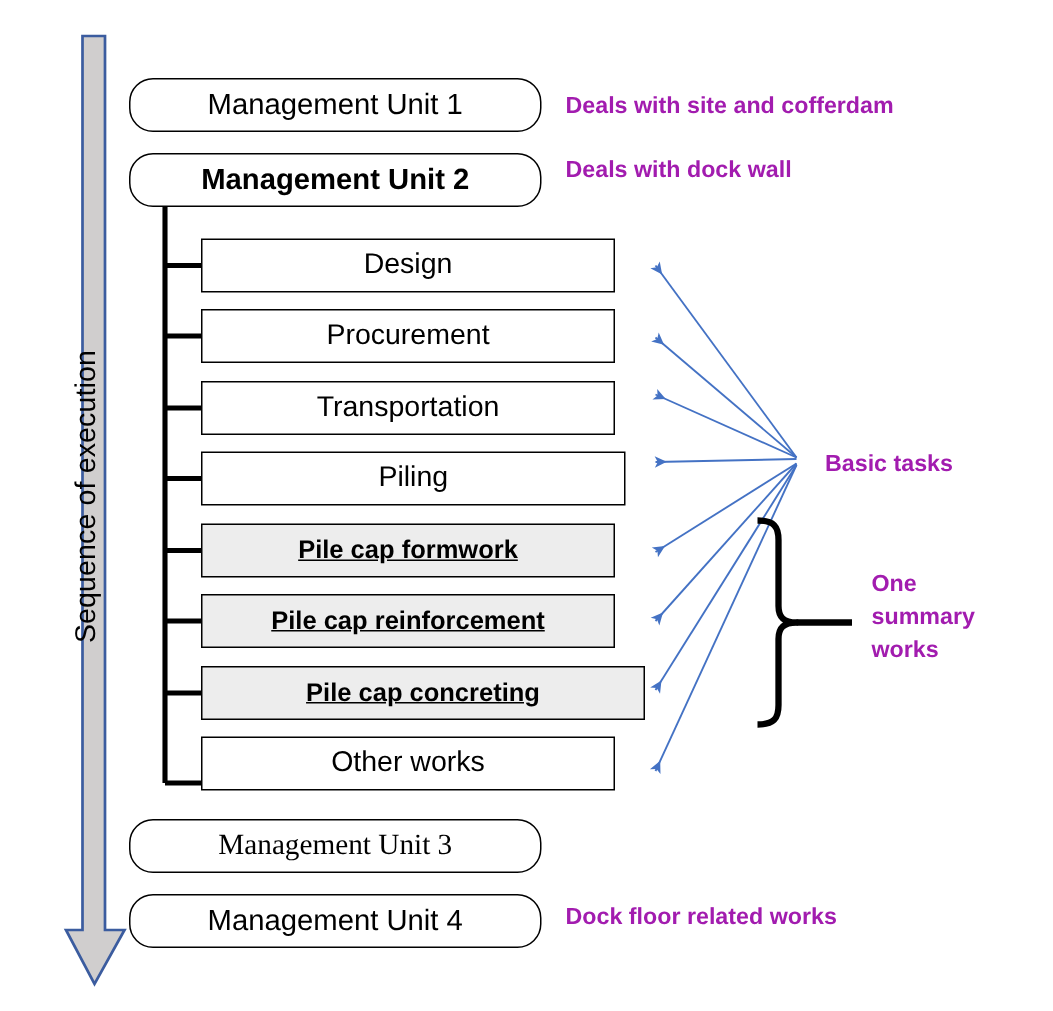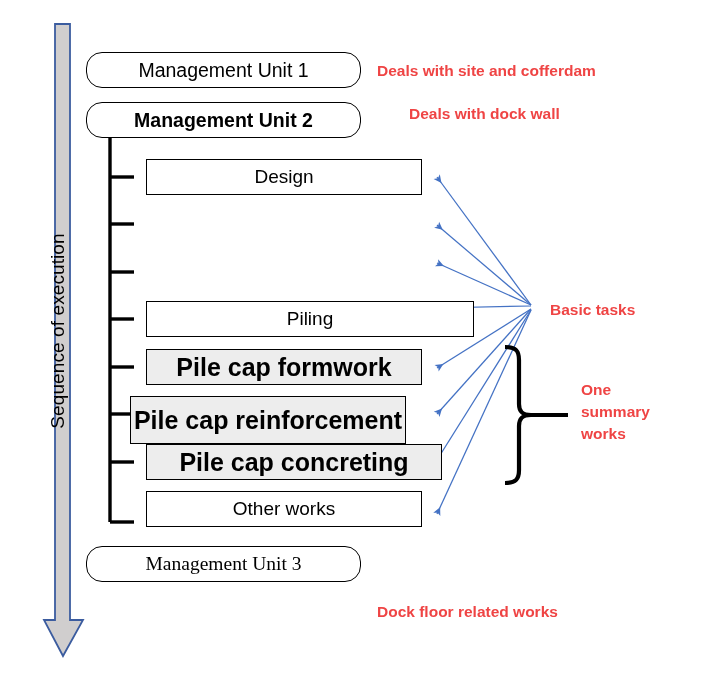--- a/index.html
+++ b/index.html
@@ -55,34 +55,34 @@
     line-height: 1.05;
   }
   .node.mu {
     font-size: 19.5px;
     font-weight: 400;
     border-radius: 16px;
   }
   .node.task {
     font-size: 19px;
     font-weight: 400;
-    margin-left: 12px;
   }
   .node.shaded {
     background: #EDEDED;
     font-weight: bold;
-    font-size: 25px;
+    font-size: 17px;
+    text-decoration: underline;
   }
 
   
   .annot {
     position: absolute;
     font-size: 15.5px;
     font-weight: bold;
-    color: #ef4444;
+    color: #a21caf;
     white-space: nowrap;
   }
   .annot.multi {
     white-space: normal;
     line-height: 1.42;
     width: 110px;
   }
 </style>
 </head>
 <body>
@@ -126,30 +126,33 @@
              C522,415 519,419 519,426
              L519,470 C519,479 516,483 505,483" fill="none" stroke="#000000" stroke-width="4.2" stroke-linecap="butt" stroke-linejoin="round"></path>
     <line x1="531" y1="415" x2="568" y2="415" stroke="#000000" stroke-width="4.2"></line>
   </svg>
 
   <div class="seq-label">Sequence of execution</div>
 
   <div class="node mu" style="left:86px; top:52px; width:275px; height:36px;">Management Unit 1</div>
   <div class="node mu" style="left:86px; top:102px; width:275px; height:36px;font-weight:bold;">Management Unit 2</div>
   <div class="node mu" style="left:86px; top:546px; width:275px; height:36px;font-family:Liberation Serif, serif;">Management Unit 3</div>
+  <div class="node mu" style="left:86px; top:596px; width:275px; height:36px;">Management Unit 4</div>
 
   <div class="node task" style="left:134px; top:159px; width:276px; height:36px;">Design</div>
-  <div class="node task" style="left:134px; top:301px; width:328px; height:36px;">Piling</div>
+  <div class="node task" style="left:134px; top:206px; width:276px; height:36px;">Procurement</div>
+  <div class="node task" style="left:134px; top:254px; width:276px; height:36px;">Transportation</div>
+  <div class="node task" style="left:134px; top:301px; width:283px; height:36px;">Piling</div>
   <div class="node task shaded" style="left:134px; top:349px; width:276px; height:36px;">Pile cap formwork</div>
-  <div class="node task shaded" style="left:118px; top:396px; width:276px; height:48px;text-align:right;">Pile cap reinforcement</div>
+  <div class="node task shaded" style="left:134px; top:396px; width:276px; height:36px;text-align:right;">Pile cap reinforcement</div>
   <div class="node task shaded" style="left:134px; top:444px; width:296px; height:36px;">Pile cap concreting</div>
   <div class="node task" style="left:134px; top:491px; width:276px; height:36px;">Other works</div>
 
   <div class="annot" style="left:377px; top:62px;">Deals with site and cofferdam</div>
-  <div class="annot" style="left:377px; top:105px;margin-left:32px;">Deals with dock wall</div>
+  <div class="annot" style="left:377px; top:105px;">Deals with dock wall</div>
   <div class="annot" style="left:377px; top:603px;text-align:center;">Dock floor related works</div>
 
   <div class="annot" style="left:550px; top:301px;">Basic tasks</div>
 
   <div class="annot multi" style="left:581px; top:379px;">
     <span>One</span><br>
     <span>summary</span><br>
     <span>works</span>
   </div>
 

